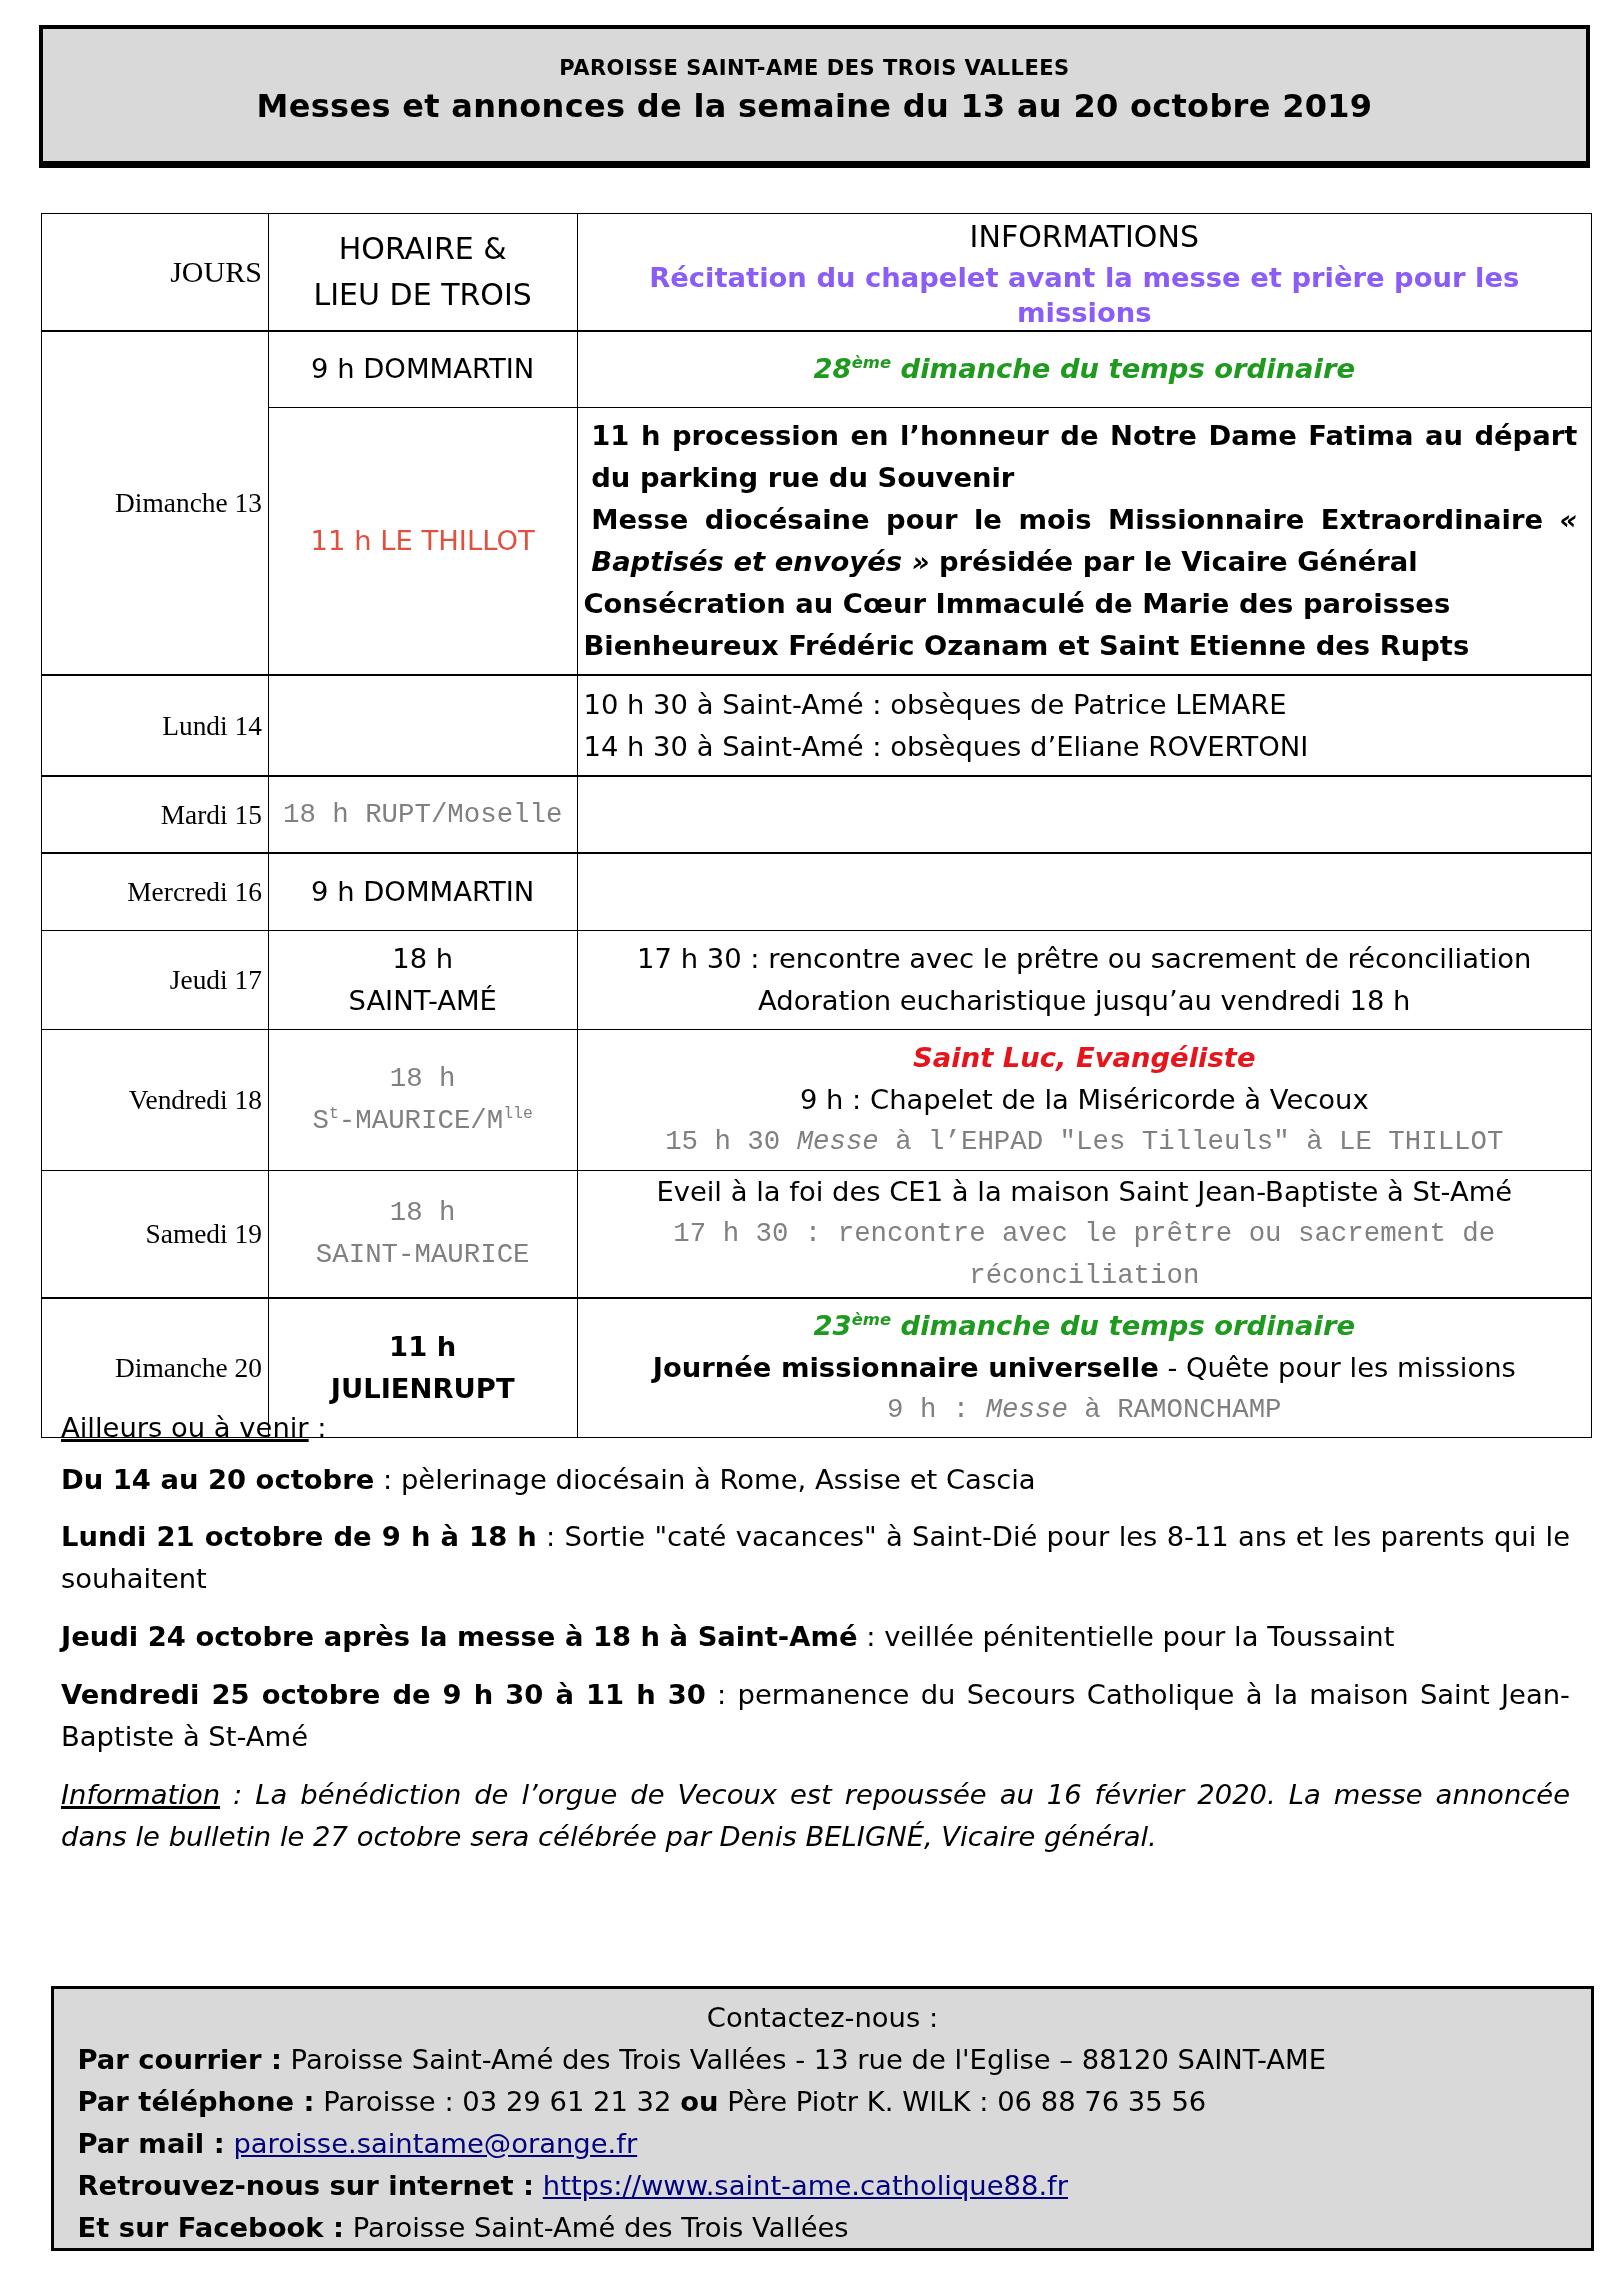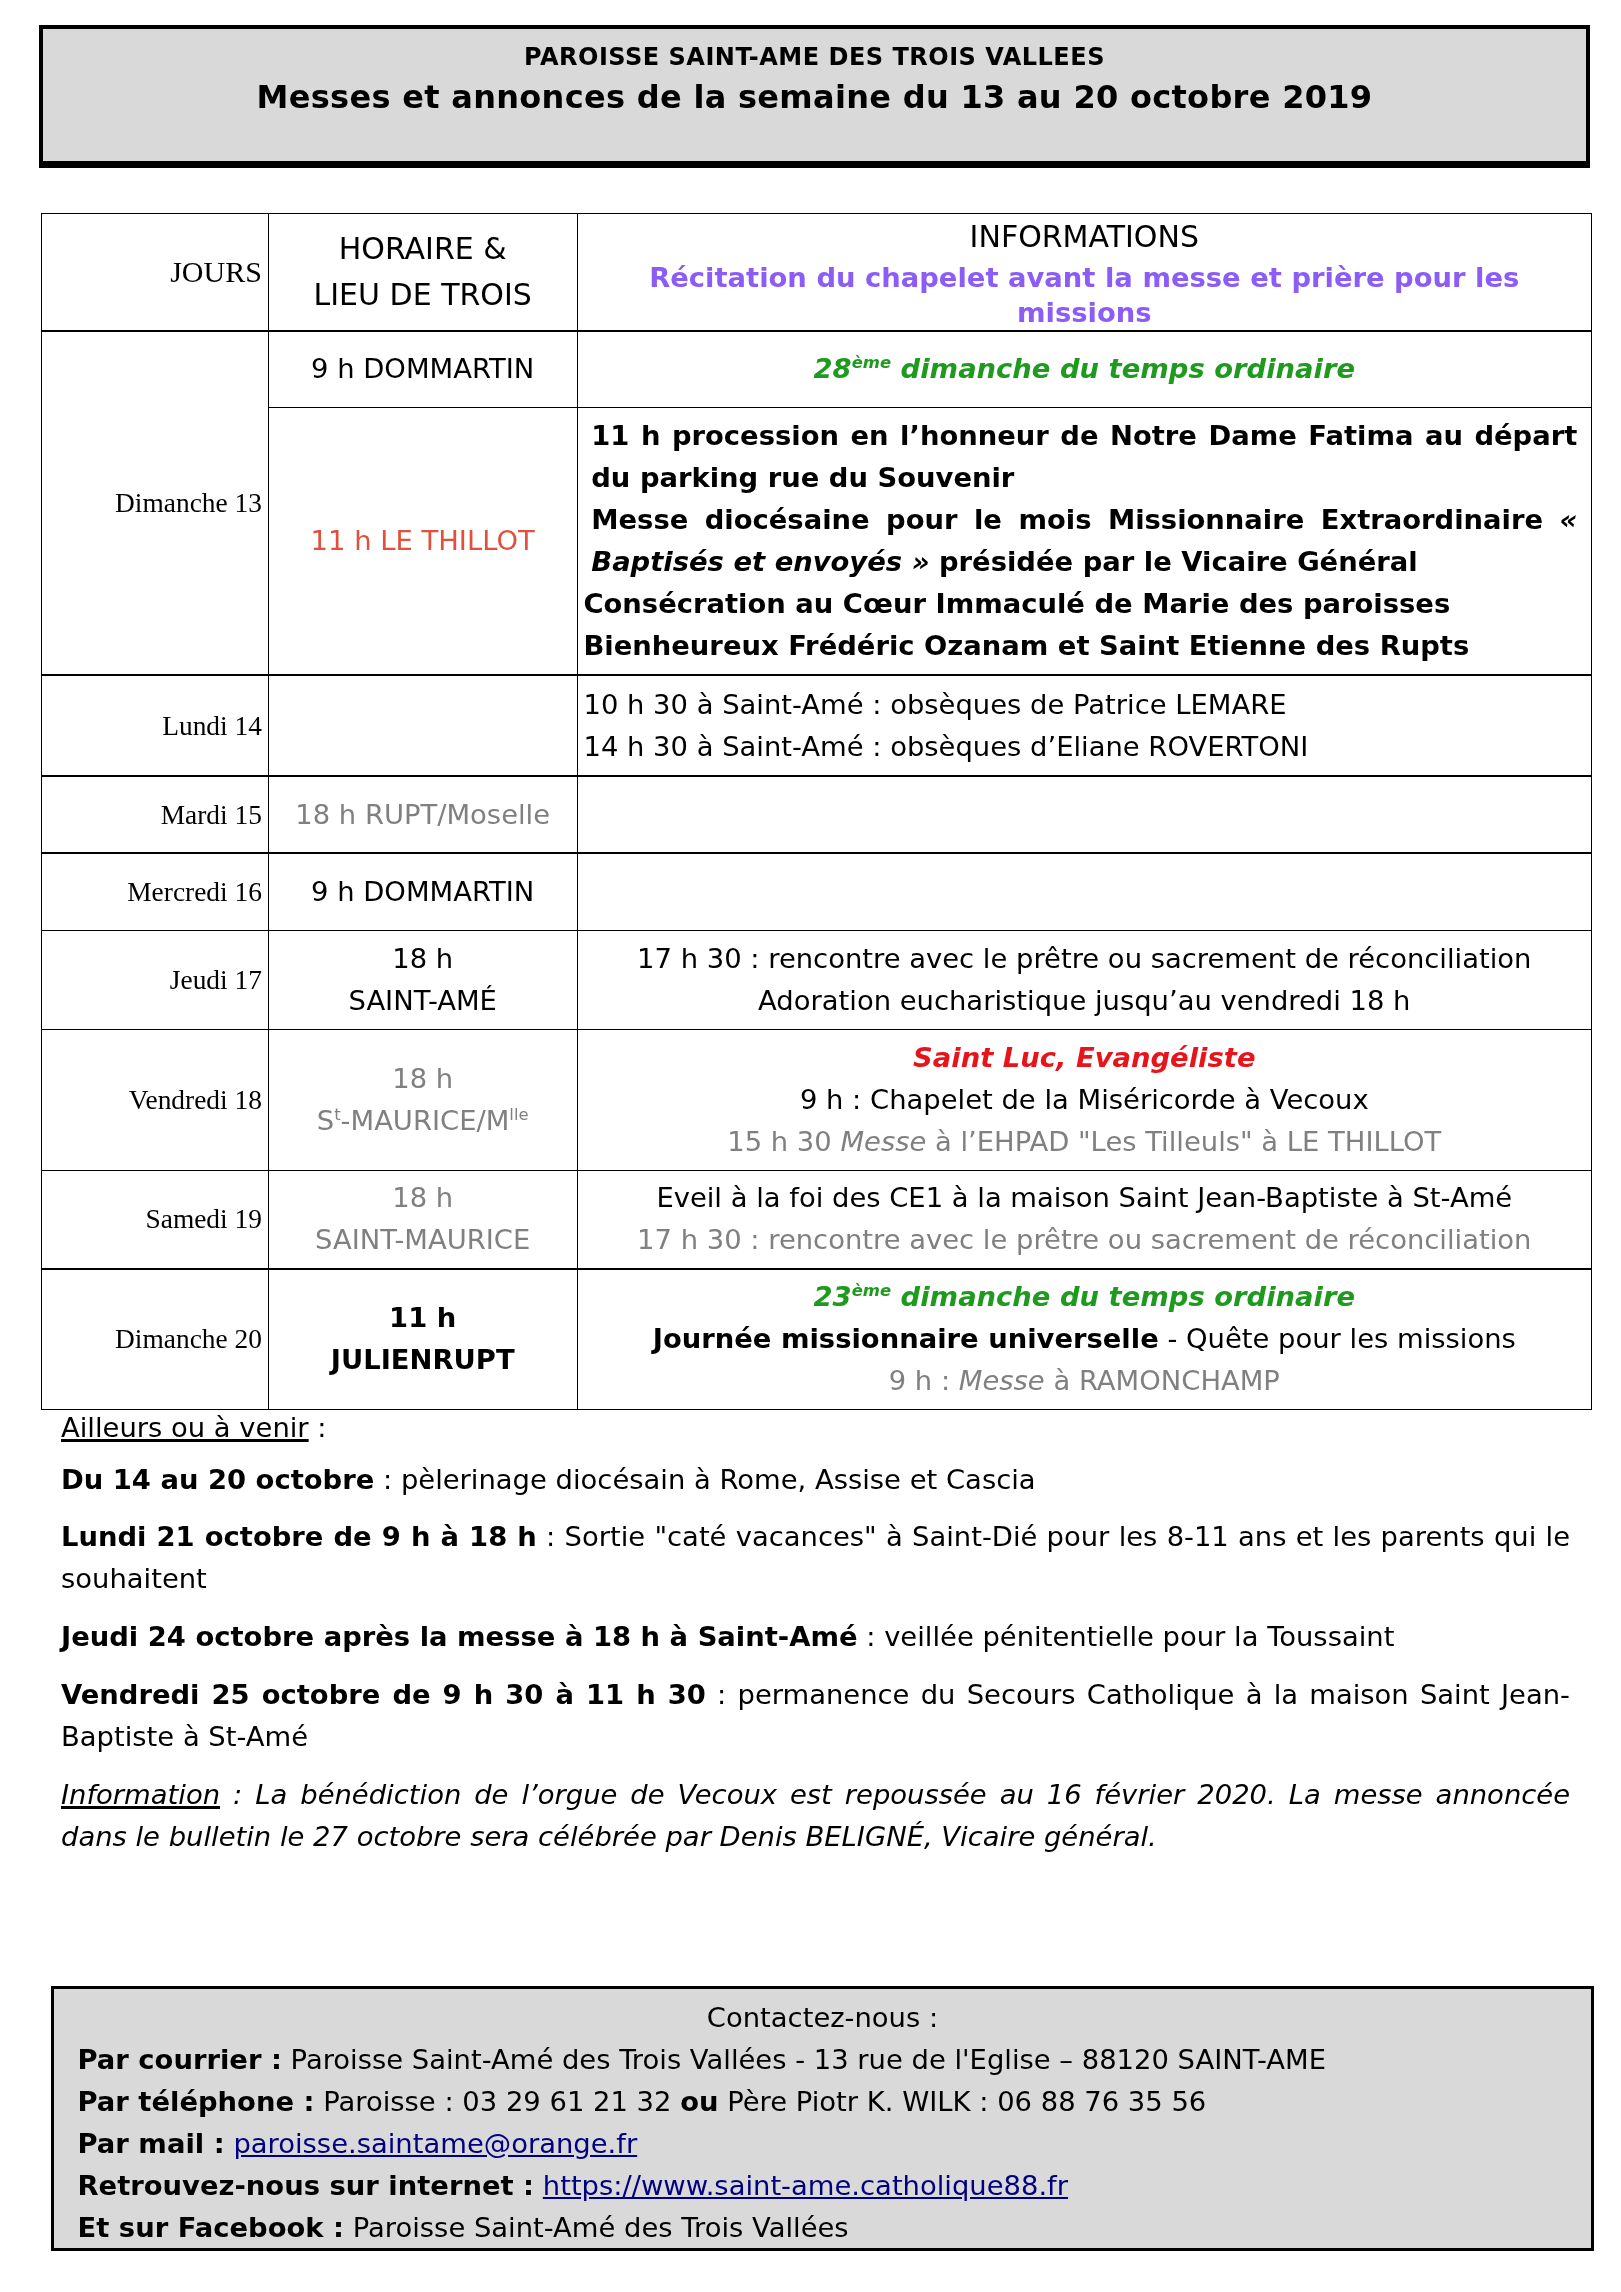--- a/index.html
+++ b/index.html
@@ -3,37 +3,37 @@
 <meta charset="utf-8">
 <style>
   html, body { margin:0; padding:0; background:#ffffff; }
   body { width:1621px; height:2293px; position:relative; overflow:hidden;
          font-family:"DejaVu Sans", sans-serif; color:#000; }
   .abs { position:absolute; box-sizing:border-box; }
 
   
   #hdr { left:39px; top:24.5px; width:1551px; height:143px; background:#D9D9D9;
          border:4.9px solid #000; border-bottom-width:7.8px; text-align:center; }
-  #hdr .t1 { margin-top:14px; font-size:24px; font-weight:bold; letter-spacing:0.5px; }
+  #hdr .t1 { margin-top:27px; font-size:21px; font-weight:bold; letter-spacing:0.5px; }
   #hdr .t2 { margin-top:7.8px; font-size:32px; font-weight:bold; letter-spacing:0.3px; }
 
   
   #sched { left:41px; top:213px; width:1551px; border-collapse:collapse; table-layout:fixed;
            font-size:27.4px; }
   #sched td { border:1px solid #000; padding:0 5.9px; vertical-align:middle; line-height:42px; }
   #sched tr.thick td { border-top:2.9px solid #000; }
   #sched .c1 { width:214px; text-align:right;font-family:Liberation Serif, serif; }
   #sched .c2 { width:296px; text-align:center; }
   #sched .c3 { text-align:center; }
   #sched .hdrtxt { font-size:30px; line-height:46px; }
   .blue { color:#8b5cf6; }
   .green { color:#1E9A1E; font-weight:bold; font-style:italic; }
   .red-soft { color:#E0503C; }
   .red { color:#E8141B; font-weight:bold; font-style:italic; }
-  .grey { color:#808080; }
+  .grey { color:#808080;font-family:Liberation Mono, monospace; }
   .bold { font-weight:bold; }
   .ital { font-style:italic; }
   .dash-bottom td.dashed { border-bottom:1px dashed #888 !important; }
   .just { text-align:justify; text-align-last:left; }
   sup { font-size:60%; line-height:0; }
 
   
   #ailleurs { left:61px; top:1407px; width:1509px; font-size:27.4px; line-height:42px; }
   #ailleurs p { margin:0 0 15.7px 0; text-align:justify; }
   #ailleurs .heading { margin-bottom:9.8px; }

